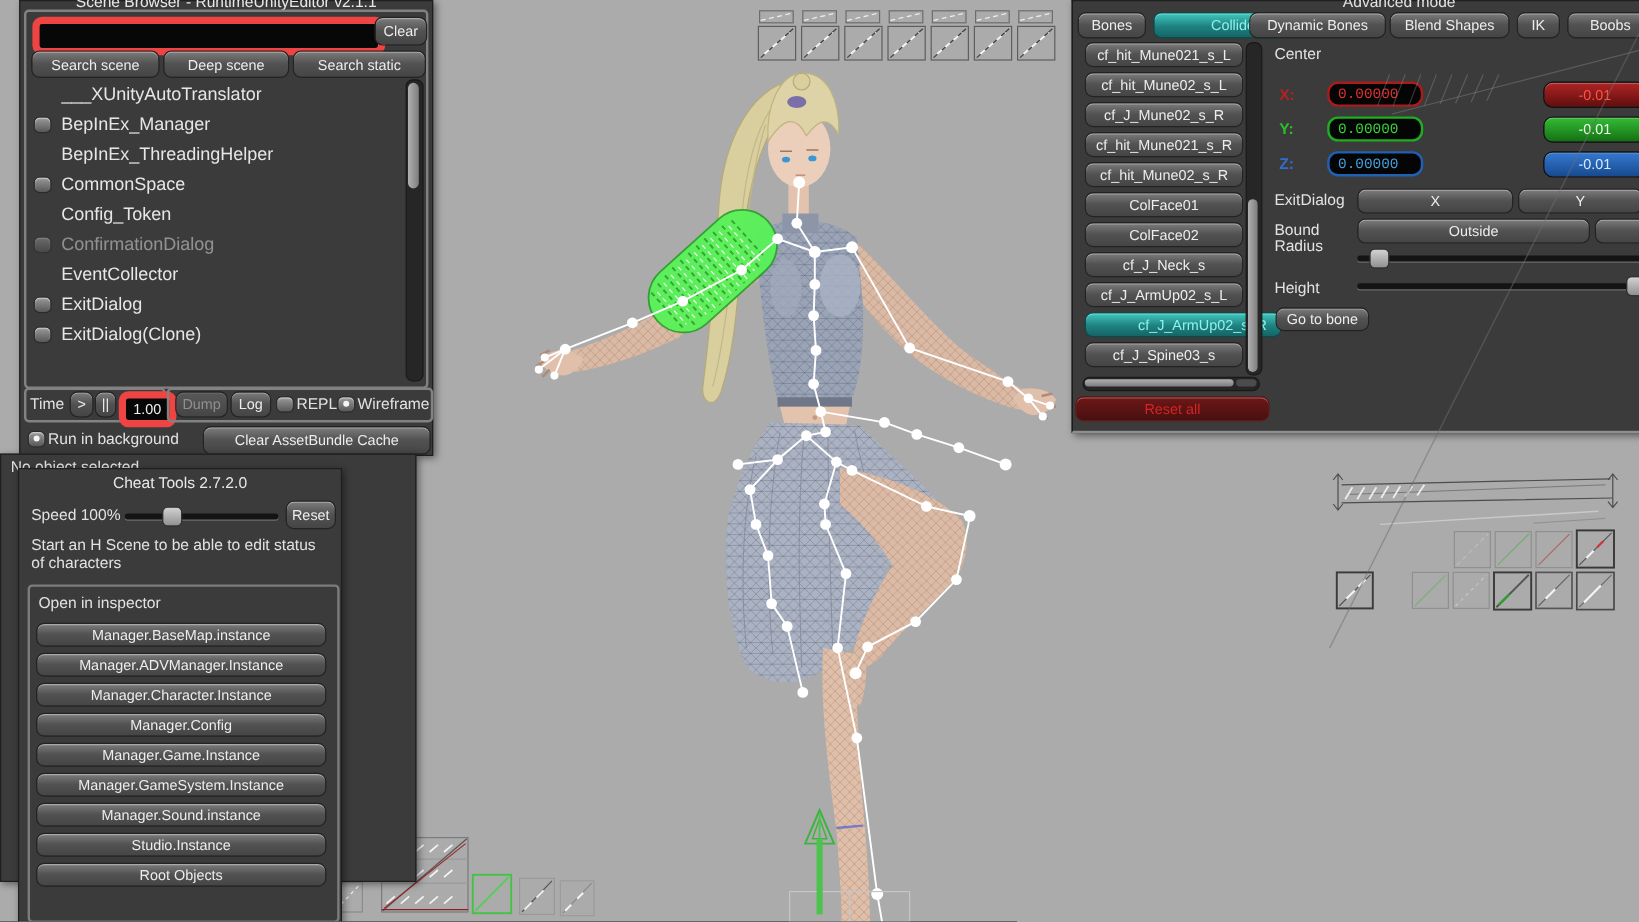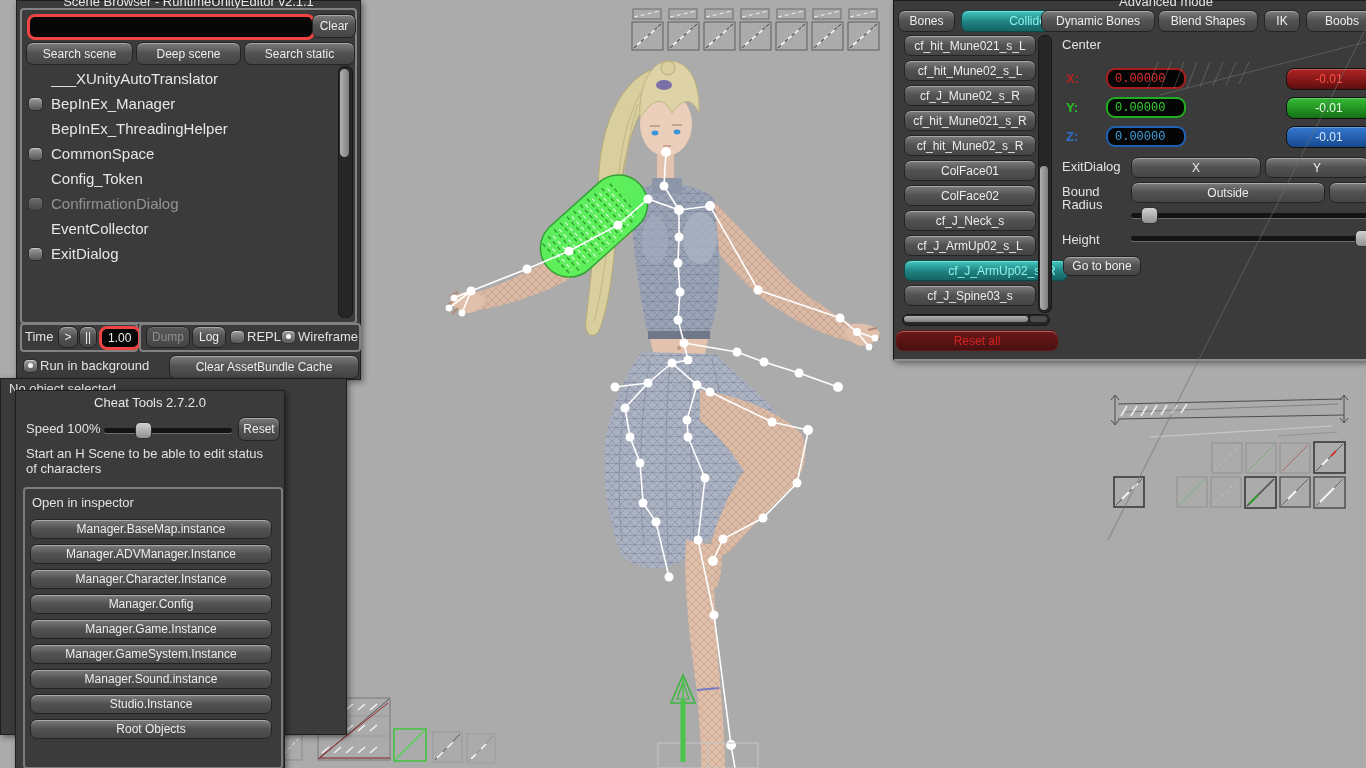--- a/index.html
+++ b/index.html
@@ -13,21 +13,21 @@
   .wtitle{position:absolute;width:100%;text-align:center;font-size:13px;color:#e8e8e8;white-space:nowrap;}
   .gbox{position:absolute;border:2px solid #828282;border-radius:4px;}
   .glabel{position:absolute;font-size:13px;color:#e2e2e2;white-space:nowrap;}
   .btn{position:absolute;display:flex;align-items:center;justify-content:center;
        background:linear-gradient(#7d7d7d,#525252 48%,#454545);border:1px solid #232323;border-radius:7px;
        box-shadow:inset 0 1px 0 rgba(255,255,255,.35);color:#ededed;font-size:12px;cursor:pointer;
        white-space:nowrap;overflow:hidden;}
   .btn.disabled{color:#8f8f8f;background:linear-gradient(#585858,#454545);box-shadow:inset 0 1px 0 rgba(255,255,255,.15);cursor:default;}
   .btn.active{background:linear-gradient(#41c9c0,#1f8181 55%,#156565);color:#8df2ea;border-color:#0c4a4a;padding-left:32px;}
   .btn.danger{background:linear-gradient(#6e1717,#481010);color:#d42424;border-color:#641616;}
-  .field{position:absolute;background:#070707;border:3px solid #ef4444;border-radius:8px;color:#f0f0f0;
+  .field{position:absolute;background:#070707;border:6px solid #ef4444;border-radius:8px;color:#f0f0f0;
          font-size:12px;font-family:inherit;padding:0 6px;outline:none;}
   .cb{display:inline-block;width:13px;height:12px;border-radius:5px;flex:none;
       background:linear-gradient(#9b9b9b,#575757);border:1px solid #2c2c2c;box-shadow:inset 0 1px 1px #cfcfcf;cursor:pointer;}
   .cb.checked::after{content:'';display:block;width:5px;height:5px;margin:3px auto 0;background:#f4f4f4;border-radius:50%;}
   .cb.hid{visibility:hidden;}
   .sb-track{position:absolute;background:#262626;border:1px solid #191919;border-radius:6px;}
   .sb-thumb{position:absolute;background:linear-gradient(90deg,#b0b0b0,#7e7e7e);border-radius:6px;cursor:pointer;}
   .sb-thumb.h{background:linear-gradient(#b0b0b0,#7e7e7e);}
   .sl-track{position:absolute;height:5px;background:#141414;border-radius:3px;box-shadow:0 1px 0 rgba(255,255,255,.25);}
   .sl-thumb{position:absolute;top:-6px;width:15px;height:15px;border-radius:5px;cursor:pointer;
@@ -352,20 +352,24 @@
           <span class="tree-label">ConfirmationDialog</span>
         </div>
         <div class="tree-row">
           <span class="cb hid"></span>
           <span class="tree-label">EventCollector</span>
         </div>
         <div class="tree-row">
           <span class="cb"></span>
           <span class="tree-label">ExitDialog</span>
         </div>
+        <div class="tree-row">
+          <span class="cb"></span>
+          <span class="tree-label">ExitDialog(Clone)</span>
+        </div>
       </div>
     <div class="sb-track" style="left:321px;top:65px;width:13px;height:250px;">
       <div class="sb-thumb" style="left:1px;top:2px;width:9px;height:88px;"></div>
     </div>
 
     <div class="gbox" style="left:3px;top:322px;width:114px;height:25px;"></div>
     <div class="glabel" style="left:8px;top:328px;">Time</div>
     <div class="btn" style="left:41px;top:325px;width:18px;height:20px;">&gt;</div>
     <div class="btn" style="left:62px;top:325px;width:16px;height:20px;">||</div>
     <input class="field" style="left: 82px; top: 325px; width: 24px; height: 18px;" type="text" value="1.00">

